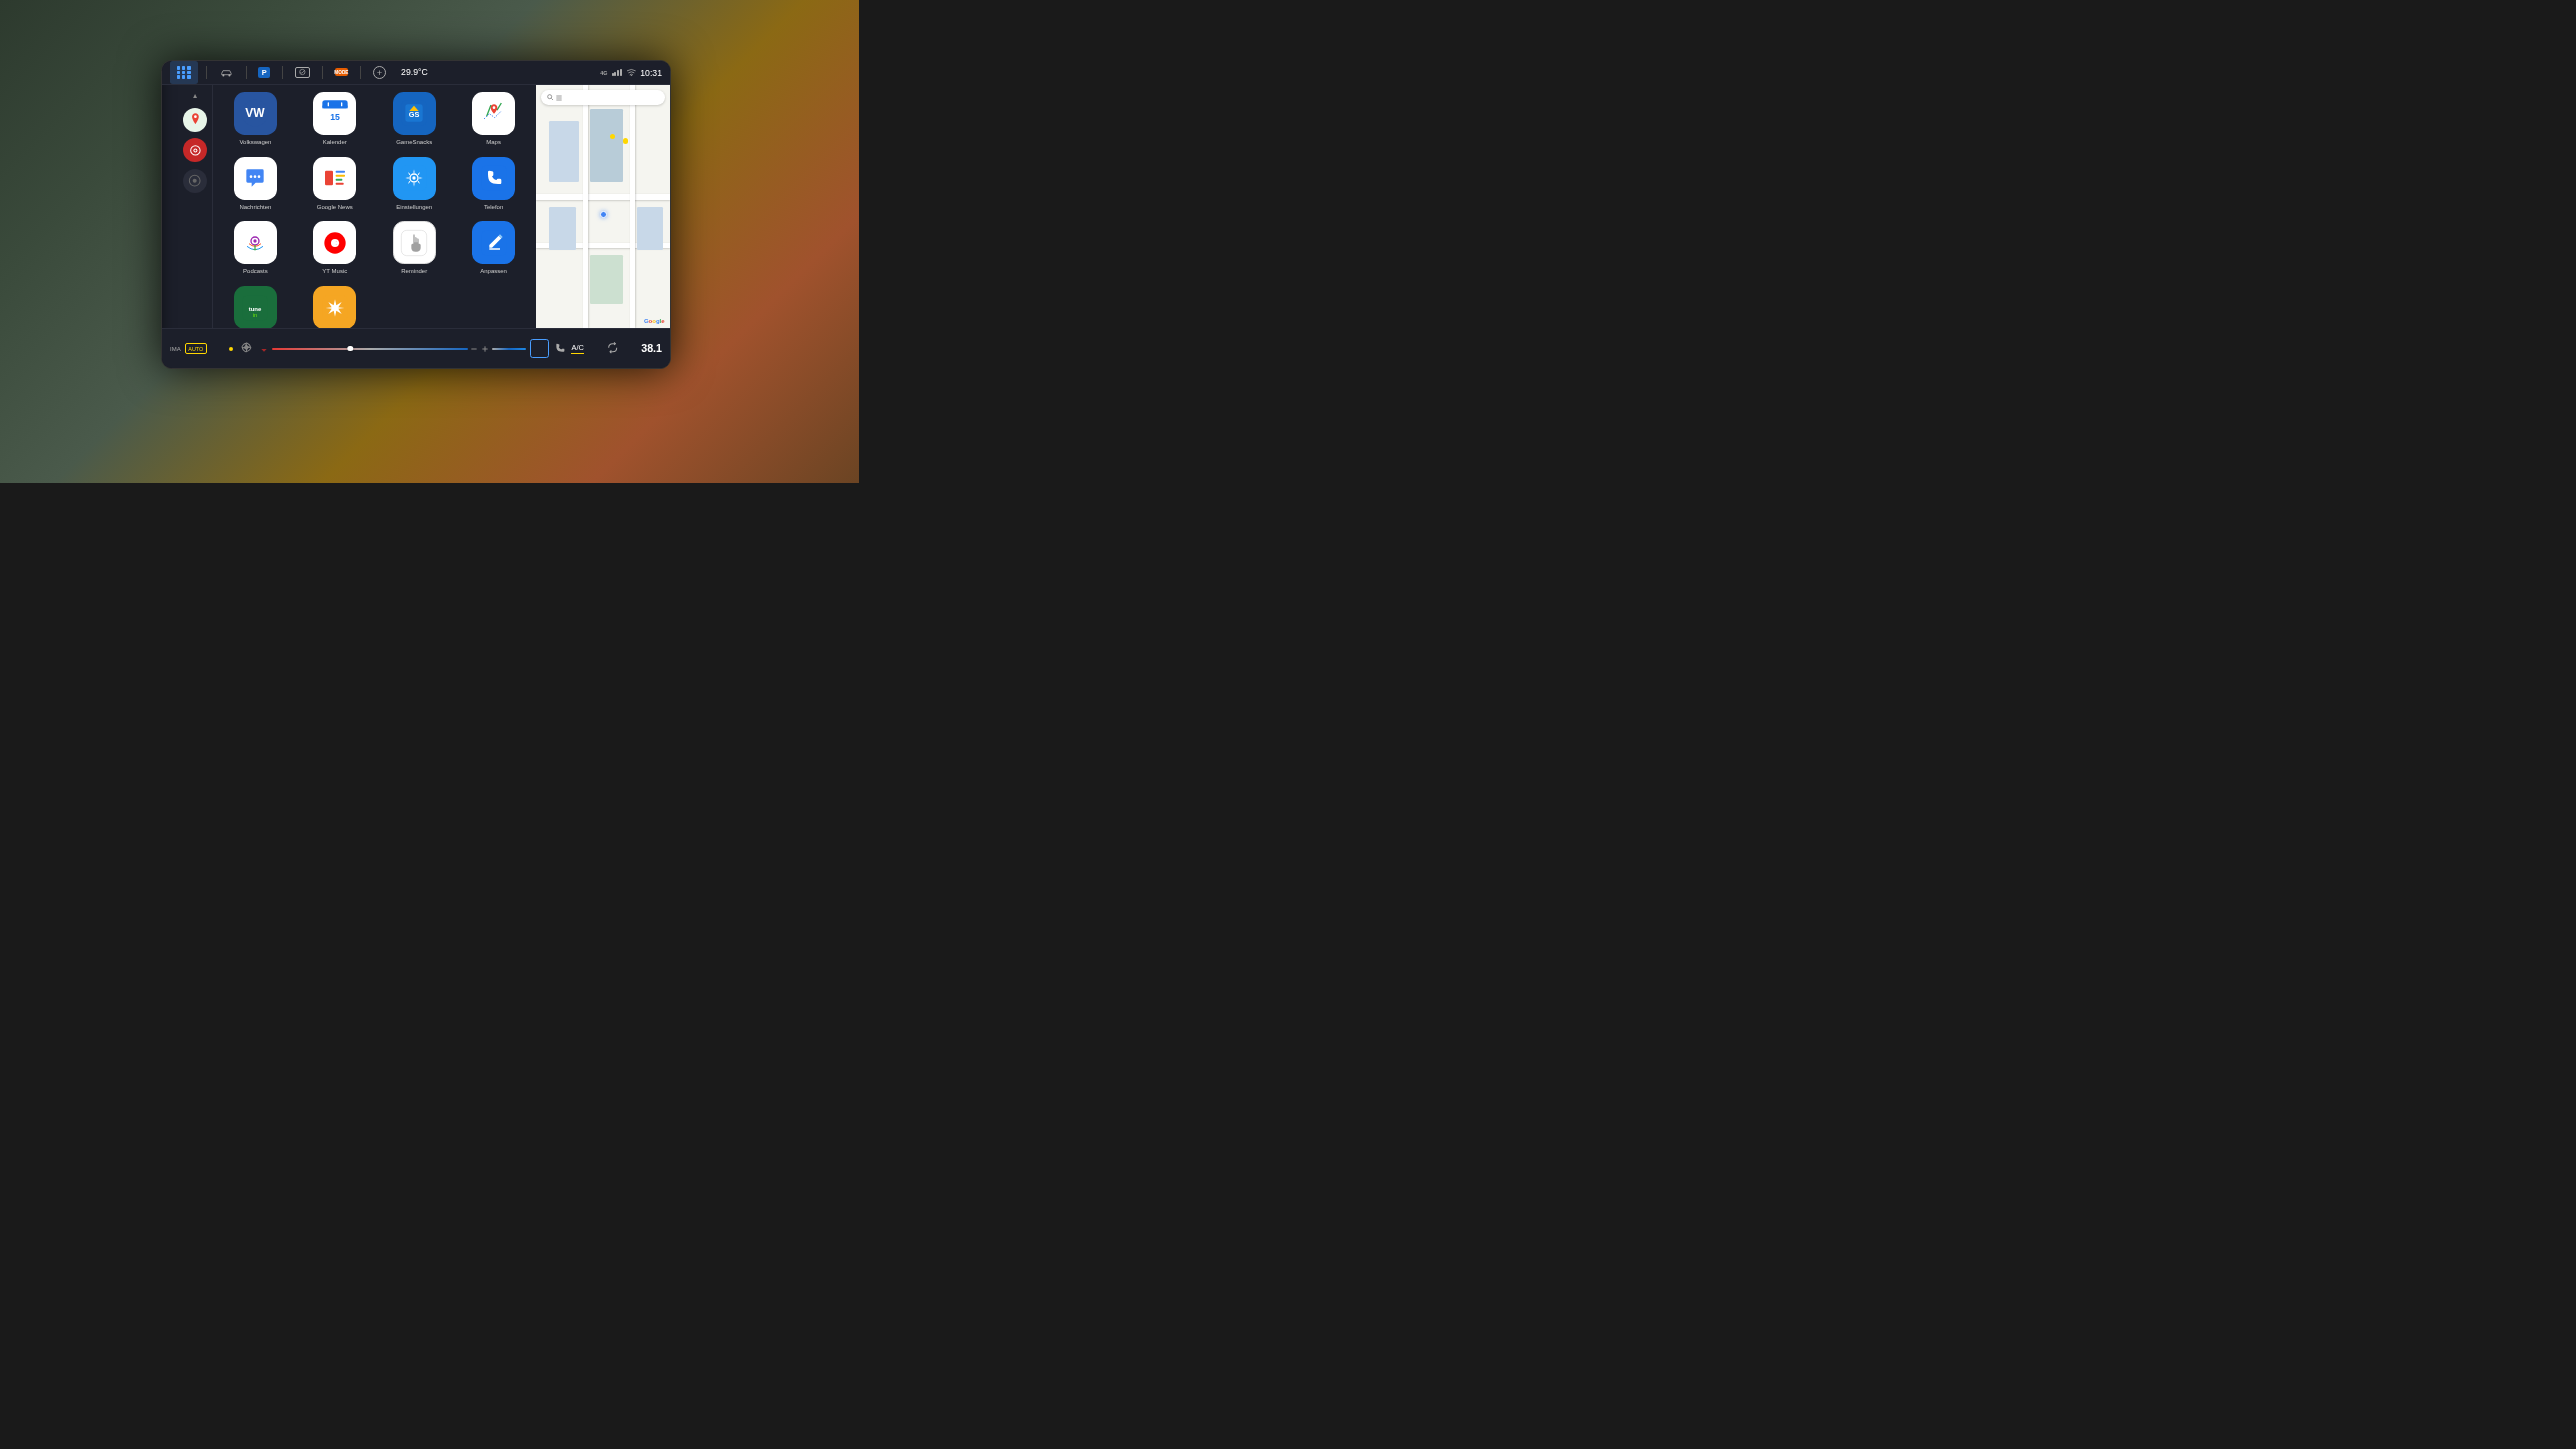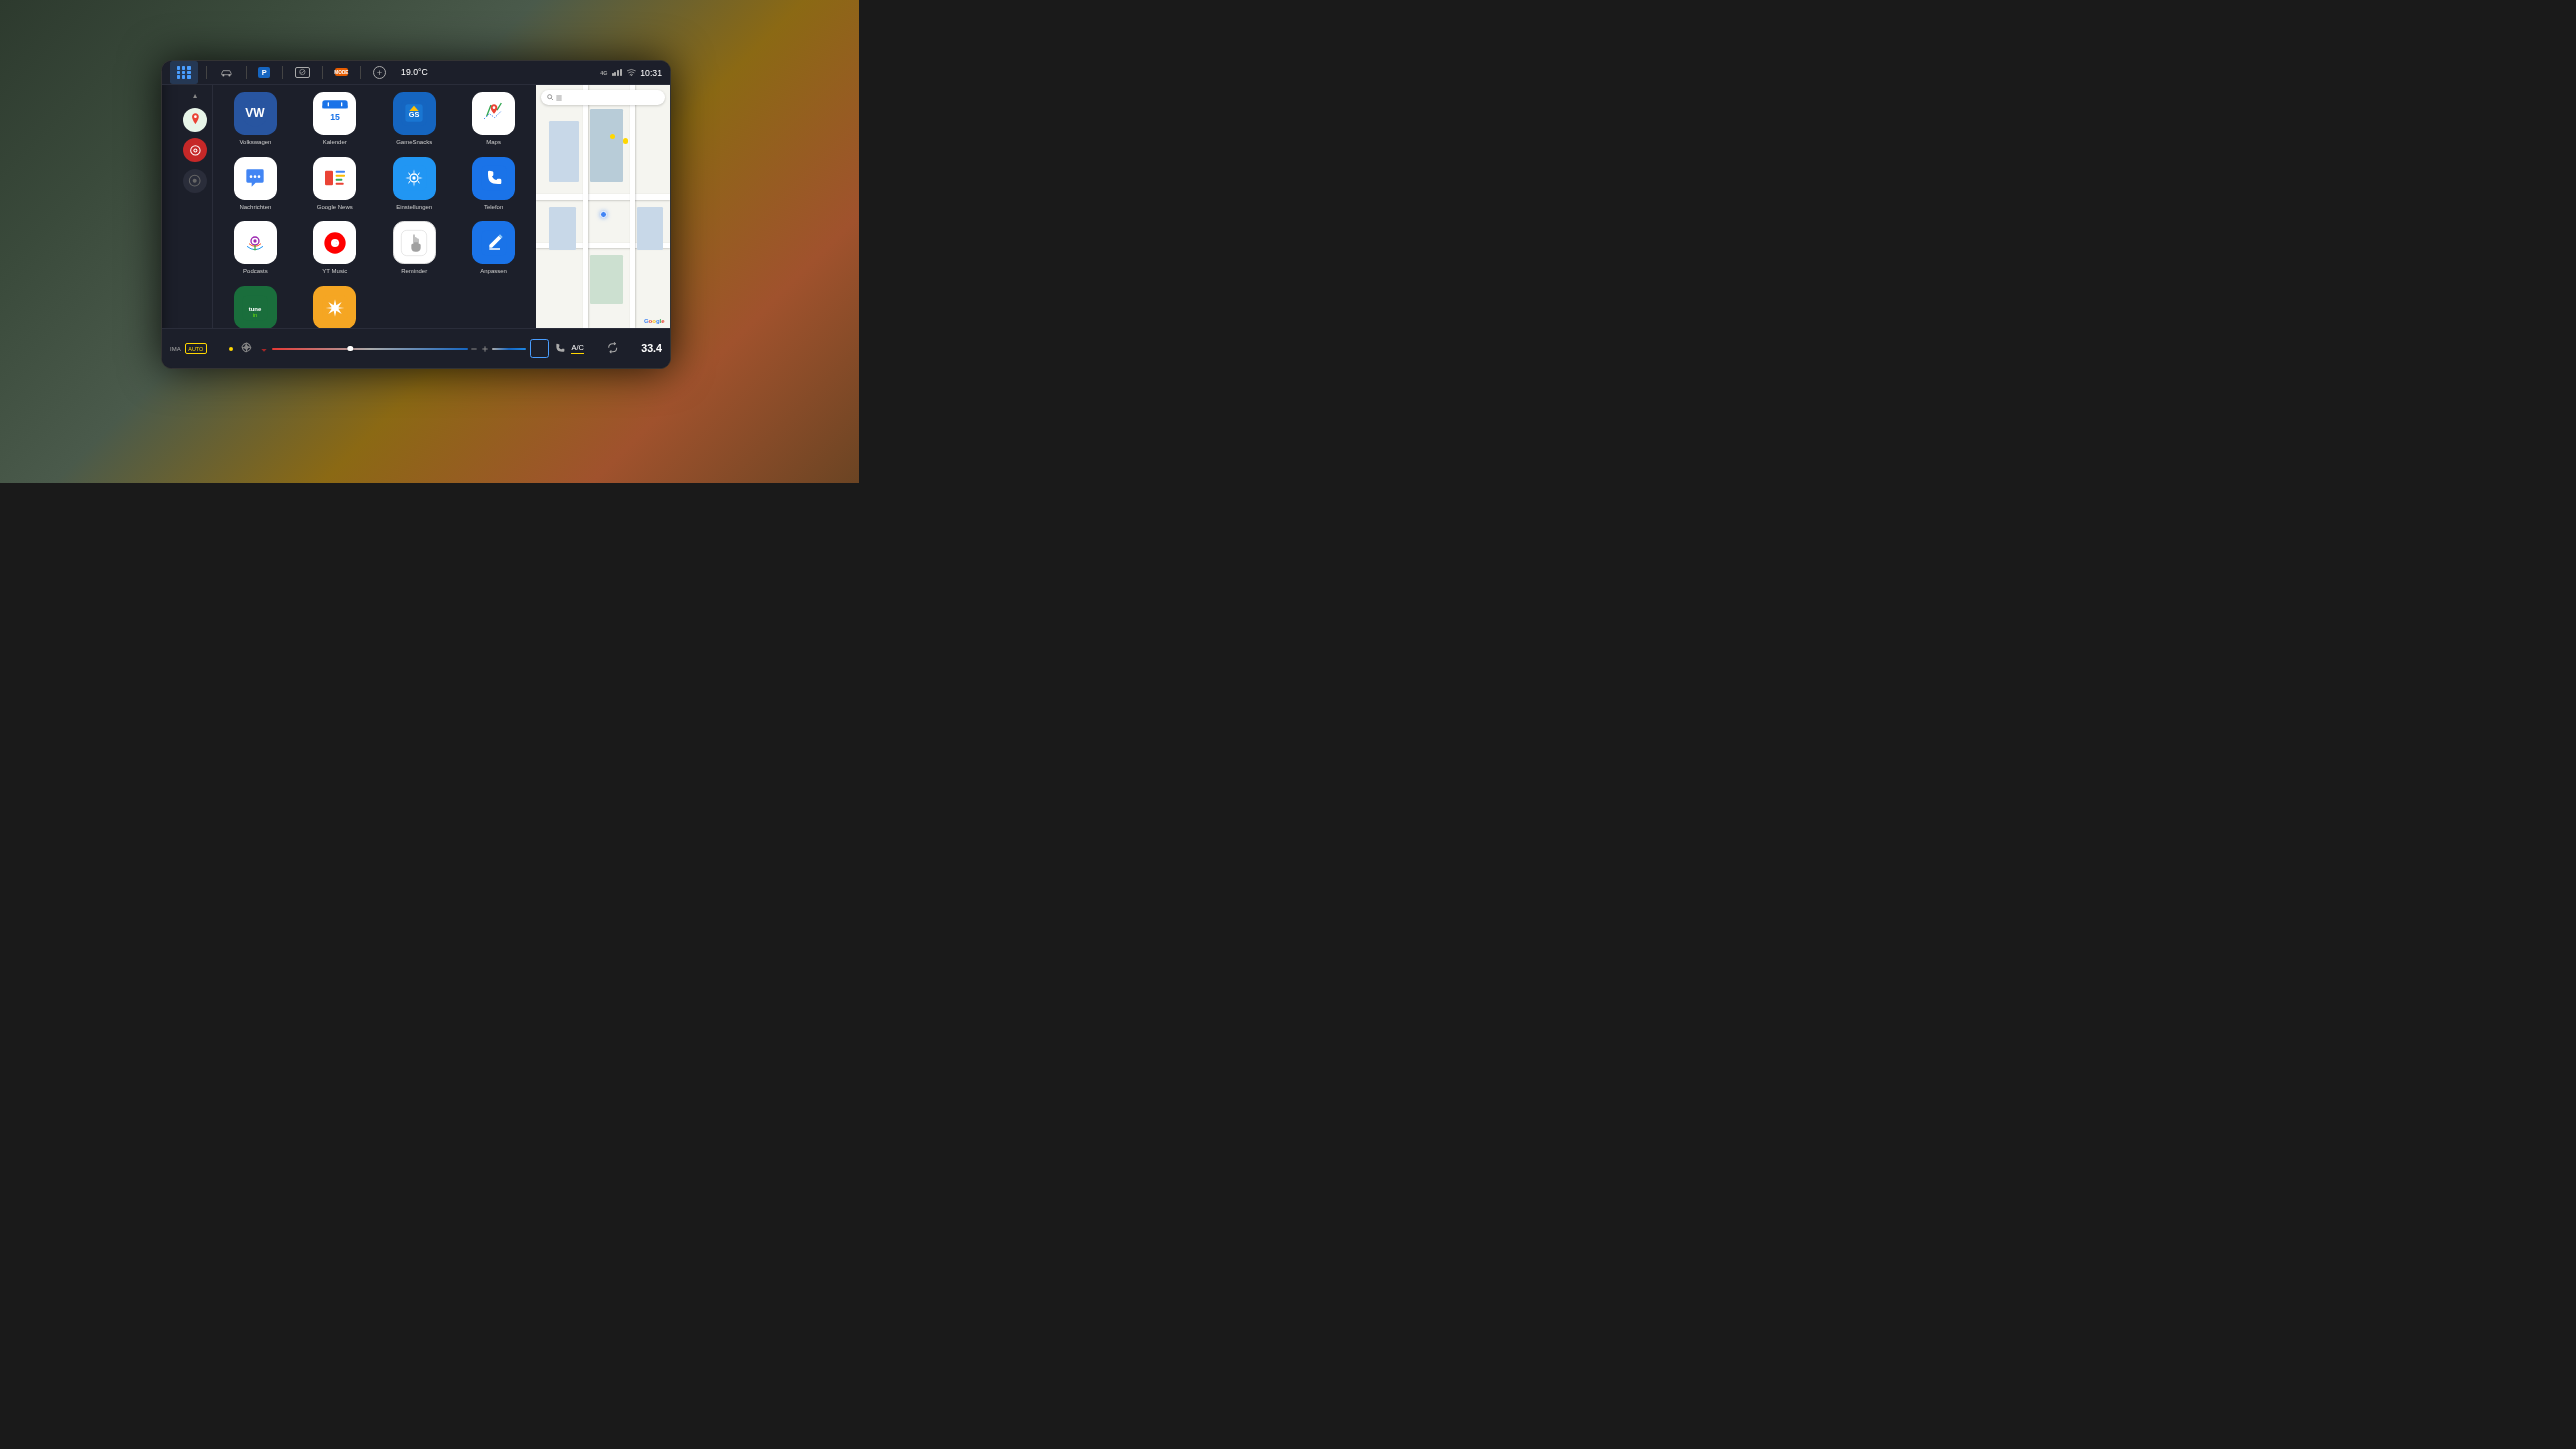--- a/index.html
+++ b/index.html
@@ -544,21 +544,21 @@
           </div>
         </div>
       </div>
 
       <div class="nav-sep"></div>
 
       <div class="nav-btn">
         <div class="add-btn">+</div>
       </div>
 
-      <span class="temp-display">19.0°C</span>
+      <span class="temp-display">29.9°C</span>
     </div>
 
     <div class="status-bar-right">
       <span class="lte-badge">4G</span>
       <div class="signal-bar">
         <span></span>
           <span></span>
           <span></span>
           <span></span>
       </div>
@@ -887,19 +887,19 @@
 
       <div>
         <svg width="13.4" height="13.4" viewBox="0 0 20 20">
           <path d="M4 10 Q4 4 10 4 L14 4" fill="none" stroke="#aaa" stroke-width="1.5"></path>
           <path d="M12 2 L14 4 L12 6" fill="none" stroke="#aaa" stroke-width="1.5"></path>
           <path d="M16 10 Q16 16 10 16 L6 16" fill="none" stroke="#aaa" stroke-width="1.5"></path>
           <path d="M8 18 L6 16 L8 14" fill="none" stroke="#aaa" stroke-width="1.5"></path>
         </svg>
       </div>
 
-      <span class="temp-right">33.4</span>
+      <span class="temp-right">38.1</span>
     </div>
 
   </div>
 
 </div>
 
 
 </body></html>

